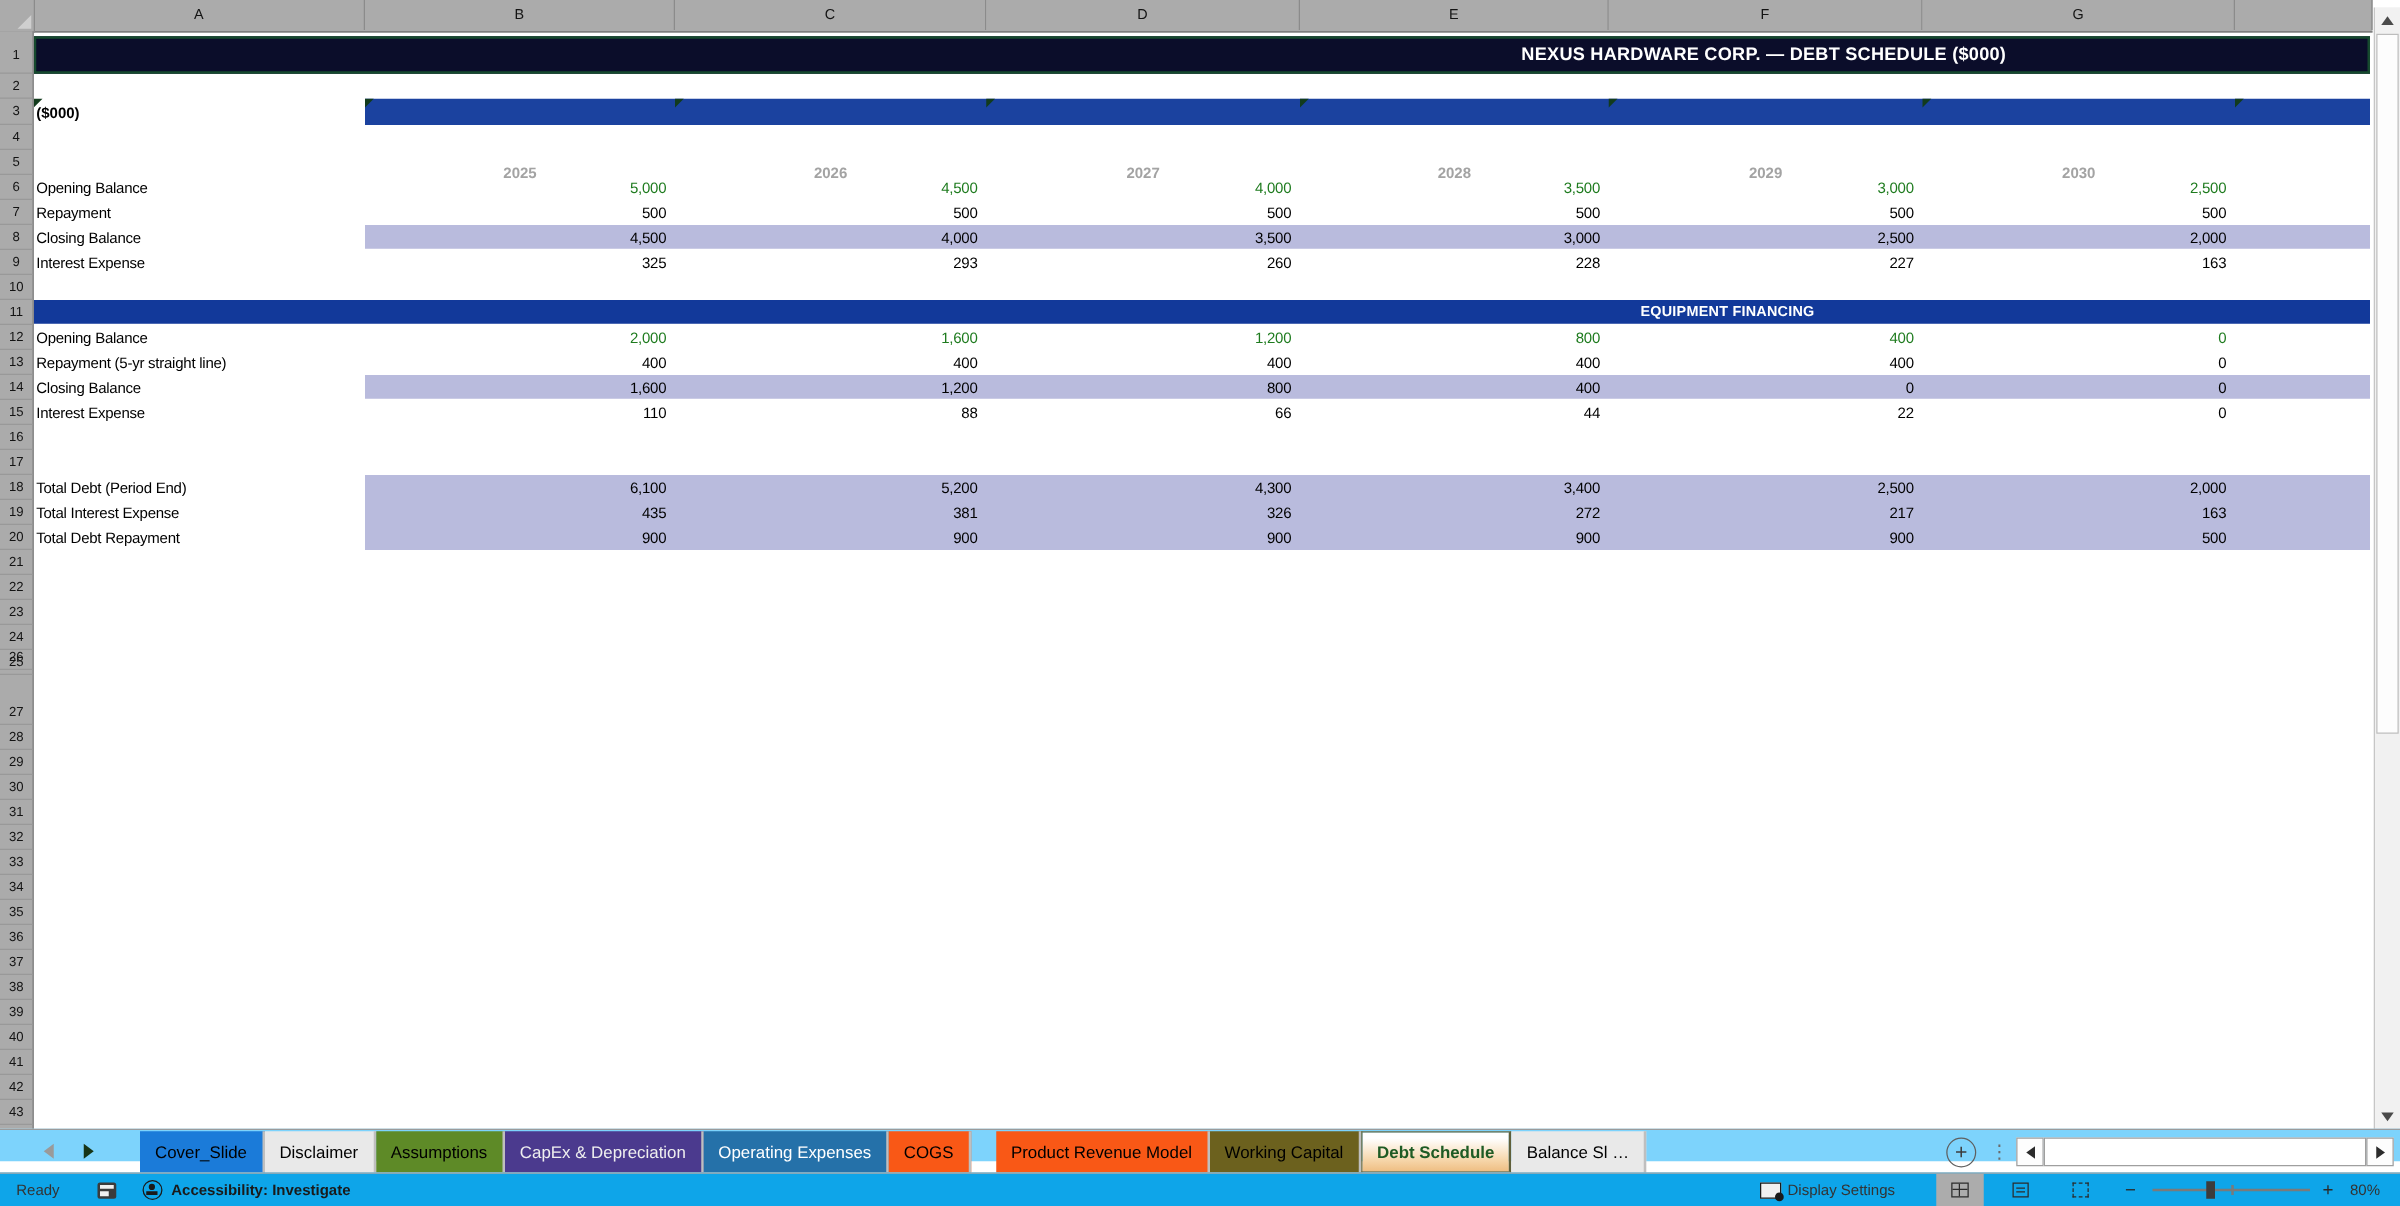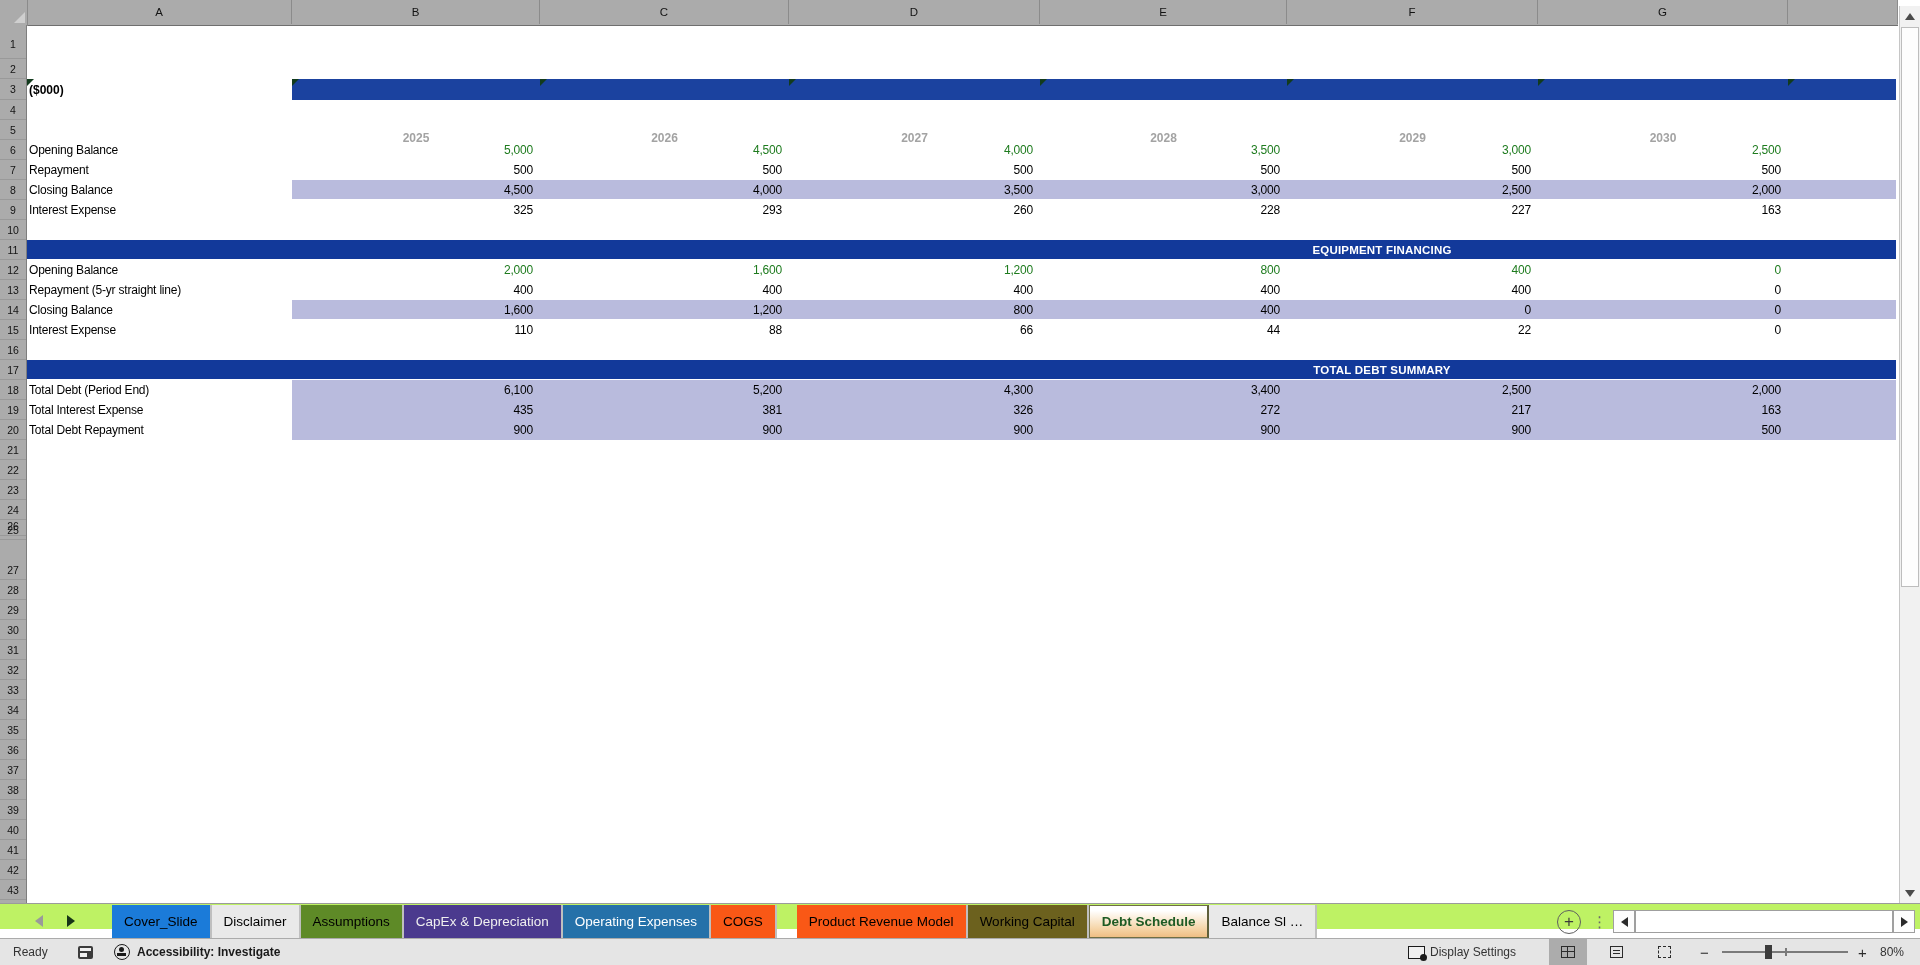--- a/index.html
+++ b/index.html
@@ -29,39 +29,39 @@
   .bold{font-weight:normal;text-align:center;}
   .green{color:#1E7B1E;}
   .unit-label{position:absolute;left:29px;color:#000;font-weight:bold;font-size:12px;display:flex;align-items:center;}
   
   #vscroll{position:absolute;right:0;top:6px;width:21px;height:897px;background:#F1F1F1;border-left:1px solid #C6C6C6;box-sizing:border-box;}
   .varrow{position:absolute;left:0;width:20px;height:20px;background:#F1F1F1;display:flex;align-items:center;justify-content:center;}
   .tri-up{width:0;height:0;border-left:5px solid transparent;border-right:5px solid transparent;border-bottom:7px solid #4A4A4A;}
   .tri-down{width:0;height:0;border-left:5px solid transparent;border-right:5px solid transparent;border-top:7px solid #4A4A4A;}
   .vthumb{position:absolute;left:1px;top:21px;width:18px;height:560px;background:#FDFDFD;border:1px solid #BDBDBD;box-sizing:border-box;}
   
-  #tabBar{position:absolute;left:0;top:903px;width:1920px;height:26px;background:#bef264;border-top:1px solid #9B9B9B;box-sizing:border-box;}
+  #tabBar{position:absolute;left:0;top:903px;width:1920px;height:26px;background:#7dd3fc;border-top:1px solid #9B9B9B;box-sizing:border-box;}
   .tab-nav-arrow{position:absolute;top:8px;width:18px;height:18px;display:flex;align-items:center;justify-content:center;}
   .tnav-left{width:0;height:0;border-top:6px solid transparent;border-bottom:6px solid transparent;border-right:8px solid #9A9A9A;}
   .tnav-right{width:0;height:0;border-top:6px solid transparent;border-bottom:6px solid transparent;border-left:8px solid #173517;}
   .tabs-strip{position:absolute;left:112px;top:1px;height:33px;display:flex;align-items:stretch;}
   .tab{height:100%;display:flex;align-items:center;justify-content:center;padding:0 12px;font-size:13.5px;
        border-right:2px solid #BFBFBF;box-sizing:border-box;white-space:nowrap;}
   .tab.active{background:linear-gradient(#FFFFFF 15%,#F6D7AC 70%,#EFBE83);font-weight:bold;
        border:1px solid #6E6E46;border-right:2px solid #5F5F3A;box-shadow:inset 0 2px 0 #FFFFFF;}
   .add-sheet{position:absolute;left:1557px;top:6px;width:24px;height:24px;border:1.5px solid #5F5F5F;border-radius:50%;
        color:#3C3C3C;font-size:17px;line-height:21px;text-align:center;box-sizing:border-box;}
   .tab-dots{position:absolute;left:1592px;top:7px;color:#6A6A6A;font-size:15px;letter-spacing:0;line-height:22px;}
   #hscroll{position:absolute;left:1613px;top:6px;width:302px;height:23px;}
   .harrow{position:absolute;top:0;width:22px;height:23px;background:#FDFDFD;border:1px solid #9F9F9F;box-sizing:border-box;display:flex;align-items:center;justify-content:center;}
   .htrack{position:absolute;left:22px;top:0;width:258px;height:23px;background:#FFFFFF;border:1px solid #9F9F9F;box-sizing:border-box;}
   .tri-left{width:0;height:0;border-top:5px solid transparent;border-bottom:5px solid transparent;border-right:7px solid #2B2B2B;}
   .tri-right{width:0;height:0;border-top:5px solid transparent;border-bottom:5px solid transparent;border-left:7px solid #2B2B2B;}
   
-  #statusBar{position:absolute;left:0;top:938px;width:1920px;height:27px;background:#e5e5e5;border-top:1px solid #ABABAB;box-sizing:border-box;font-size:12px;color:#333;}
+  #statusBar{position:absolute;left:0;top:938px;width:1920px;height:27px;background:#0ea5e9;border-top:1px solid #ABABAB;box-sizing:border-box;font-size:12px;color:#333;}
   .sb-item{position:absolute;top:0;height:26px;display:flex;align-items:center;}
   .macro-icon{width:15px;height:13px;background:#3B3B3B;border-radius:2px;position:relative;}
   .macro-icon:before{content:"";position:absolute;left:2px;top:2px;width:11px;height:3px;background:#F0F0F0;}
   .macro-icon:after{content:"";position:absolute;left:2px;bottom:2px;width:7px;height:4px;background:#F0F0F0;}
   .a11y-icon{width:16px;height:16px;border:1.6px solid #1A1A1A;border-radius:50%;box-sizing:border-box;position:relative;}
   .a11y-icon:before{content:"";position:absolute;left:4px;top:2px;width:5px;height:5px;background:#1A1A1A;border-radius:50%;}
   .a11y-icon:after{content:"";position:absolute;left:2px;top:8px;width:9px;height:3px;background:#1A1A1A;}
   .ds-icon{width:17px;height:13px;border:1.6px solid #1A1A1A;box-sizing:border-box;position:relative;background:#F0F0F0;}
   .ds-icon:after{content:"";position:absolute;right:-3px;bottom:-3px;width:7px;height:7px;background:#1A1A1A;border-radius:50%;}
   .view-btn{width:38px;height:26px;display:flex;align-items:center;justify-content:center;}
@@ -76,20 +76,23 @@
   .zoom-thumb{position:absolute;left:34%;top:-6px;width:7px;height:14px;background:#3C3C3C;}
   .zoom-sign{font-size:15px;color:#2B2B2B;}
 </style>
 </head>
 <body>
 
 <div id="app">
 
   <div id="cells">
 
+    <div class="band title-band" style="left:27px;top:29px;width:1869px;height:30px;">
+      <span class="title-text" style="left:1382px;">NEXUS HARDWARE CORP. — DEBT SCHEDULE ($000)</span>
+    </div>
 
     <div class="unit-label" style="top:79px;height:21px;">($000)</div>
   <div class="band year-band" style="left: 292px; top: 79px; width: 1604px; height: 21px; background: rgb(27, 66, 159);">
         <div class="year-cell" style="left: 0px; width: 248px;">2025</div>
         <div class="year-cell" style="left: 248px; width: 249px;">2026</div>
         <div class="year-cell" style="left: 497px; width: 251px;">2027</div>
         <div class="year-cell" style="left: 748px; width: 247px;">2028</div>
         <div class="year-cell" style="left: 995px; width: 251px;">2029</div>
         <div class="year-cell" style="left: 1246px; width: 250px;">2030</div>
       </div>
@@ -155,23 +158,20 @@
       <div class="val bold" style="left: 1280px; top: 300px;">400</div>
       <div class="val bold" style="left: 1531px; top: 300px;">0</div>
       <div class="val bold" style="left: 1781px; top: 300px;">0</div>
       <div class="rlabel" style="top: 320px;">Interest Expense</div>
       <div class="val" style="left: 533px; top: 320px;">110</div>
       <div class="val" style="left: 782px; top: 320px;">88</div>
       <div class="val" style="left: 1033px; top: 320px;">66</div>
       <div class="val" style="left: 1280px; top: 320px;">44</div>
       <div class="val" style="left: 1531px; top: 320px;">22</div>
       <div class="val" style="left: 1781px; top: 320px;">0</div>
-      <div class="band sec-band" style="left: 27px; top: 360px; width: 1869px; height: 19px; background: rgb(18, 57, 154);">
-        <div class="sec-text" style="left: 1355px;">TOTAL DEBT SUMMARY</div>
-      </div>
       <div class="band lav" style="left: 292px; top: 380px; width: 1604px; height: 20px; background: rgb(185, 187, 221);"></div>
       <div class="rlabel bold" style="top: 380px;">Total Debt (Period End)</div>
       <div class="val bold" style="left: 533px; top: 380px;">6,100</div>
       <div class="val bold" style="left: 782px; top: 380px;">5,200</div>
       <div class="val bold" style="left: 1033px; top: 380px;">4,300</div>
       <div class="val bold" style="left: 1280px; top: 380px;">3,400</div>
       <div class="val bold" style="left: 1531px; top: 380px;">2,500</div>
       <div class="val bold" style="left: 1781px; top: 380px;">2,000</div>
       <div class="band lav" style="left: 292px; top: 400px; width: 1604px; height: 20px; background: rgb(185, 187, 221);"></div>
       <div class="rlabel bold" style="top: 400px;">Total Interest Expense</div>

